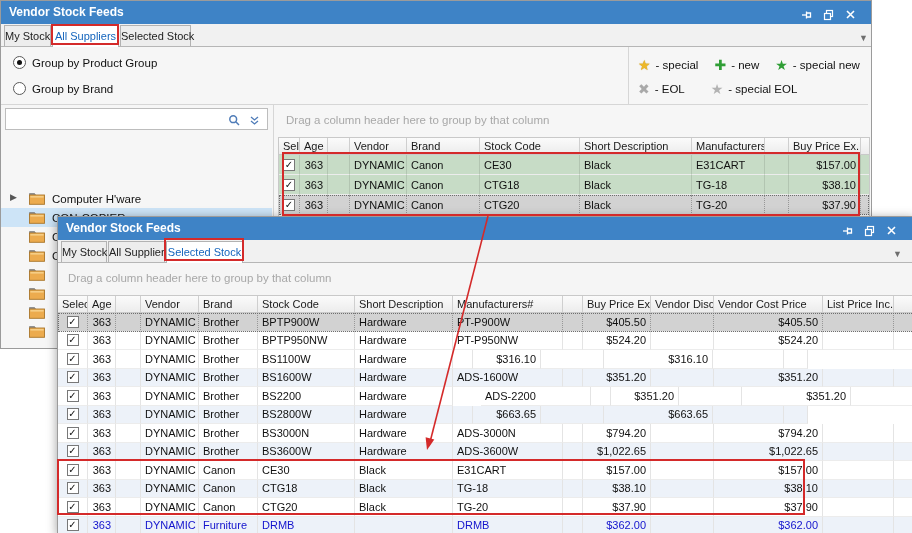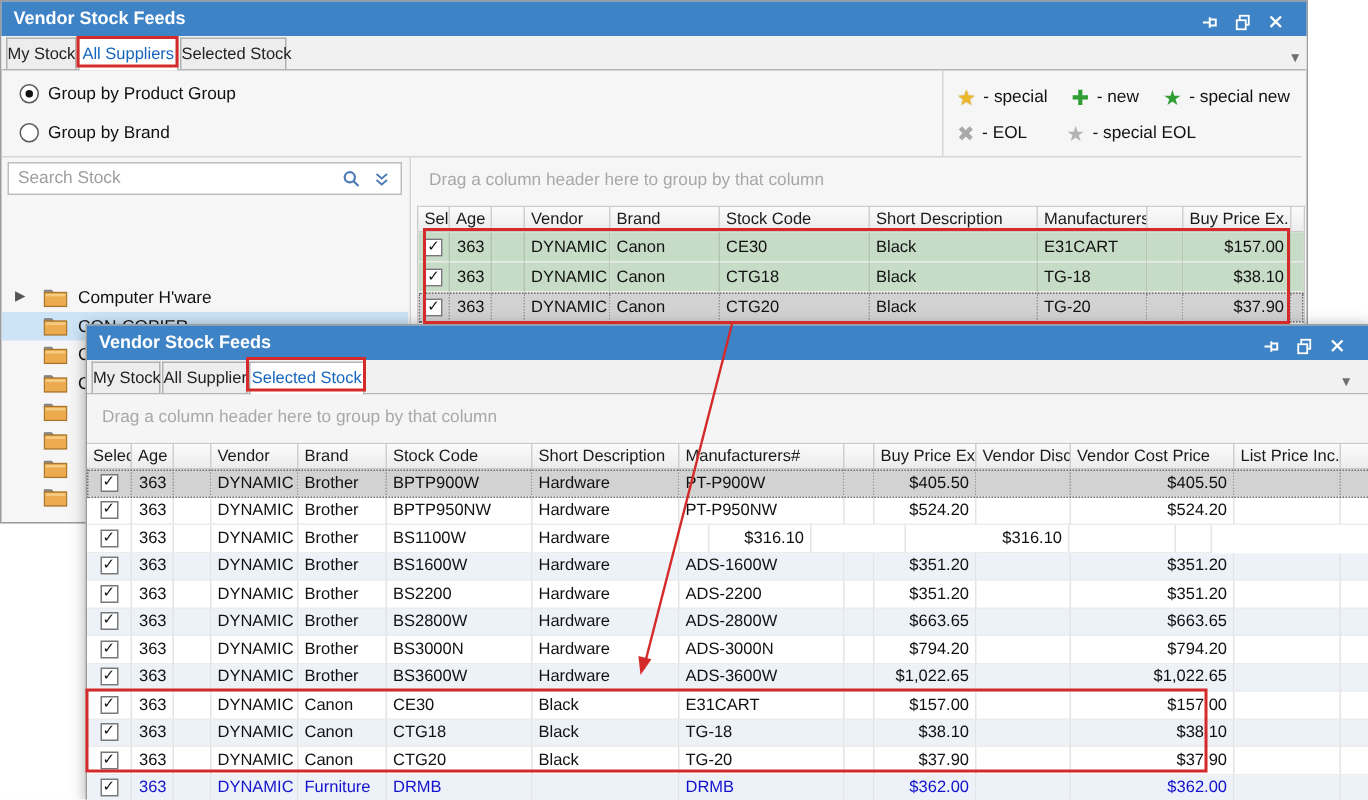--- a/index.html
+++ b/index.html
@@ -144,21 +144,20 @@
         </span>
     </div>
   </div>
 
   <div class="sep-h" style="left:0; right:3px; top:103px;"></div>
   <div class="sep-v" style="left:627px; top:46px; height:57px;"></div>
   <div class="sep-v" style="left:272px; top:104px; bottom:0;"></div>
 
   <div style="position:absolute; left:0; top:104px; width:272px; bottom:0;">
     <div class="searchbox">
-      <input placeholder="Search Stock" style="">
       <span class="sb-ico" style="right:26px;"><svg width="13" height="13">
             <circle cx="5.2" cy="5.2" r="3.4" fill="none" stroke="#4f7cb8" stroke-width="1.5"></circle>
             <path d="M7.8 7.8 L11 11" stroke="#4f7cb8" stroke-width="1.5"></path>
           </svg></span>
       <span class="sb-ico" style="right:7px;"><svg width="11" height="13">
             <g fill="none" stroke="#4f7cb8" stroke-width="1.3">
               <path d="M2 3 l3.5 3 l3.5 -3"></path>
               <path d="M2 7 l3.5 3 l3.5 -3"></path>
             </g>
           </svg></span>
@@ -433,39 +432,38 @@
       <div class="grow" style="height: 18.5px;">
         <div class="c sel-c" style="width: 30px;">
           <span class="cb">✓</span>
         </div>
         <div class="c num" style="width: 28px;">363</div>
         <div class="c" style="width: 25px;"></div>
         <div class="c" style="width: 58px;">DYNAMIC</div>
         <div class="c" style="width: 59px;">Brother</div>
         <div class="c" style="width: 97px;">BS2200</div>
         <div class="c" style="width: 98px;">Hardware</div>
-        <div class="c" style="width: 110px;">ADS-2200</div>
+        <div class="c" style="width: 110px; margin-left: 28px;">ADS-2200</div>
         <div class="c" style="width: 20px;"></div>
         <div class="c num" style="width: 68px;">$351.20</div>
         <div class="c num" style="width: 63px;"></div>
         <div class="c num" style="width: 109px;">$351.20</div>
         <div class="c num" style="width: 71px;"></div>
         <div class="c" style="width: 24px;"></div>
       </div>
       <div class="grow alt" style="height: 18.5px;">
         <div class="c sel-c" style="width: 30px;">
           <span class="cb">✓</span>
         </div>
         <div class="c num" style="width: 28px;">363</div>
         <div class="c" style="width: 25px;"></div>
         <div class="c" style="width: 58px;">DYNAMIC</div>
         <div class="c" style="width: 59px;">Brother</div>
         <div class="c" style="width: 97px;">BS2800W</div>
         <div class="c" style="width: 98px;">Hardware</div>
-        <div class="c" style="width: 110px;">ADS-2800W</div>
         <div class="c" style="width: 20px;"></div>
         <div class="c num" style="width: 68px;">$663.65</div>
         <div class="c num" style="width: 63px;"></div>
         <div class="c num" style="width: 109px;">$663.65</div>
         <div class="c num" style="width: 71px;"></div>
         <div class="c" style="width: 24px;"></div>
       </div>
       <div class="grow" style="height: 18.5px;">
         <div class="c sel-c" style="width: 30px;">
           <span class="cb">✓</span>

